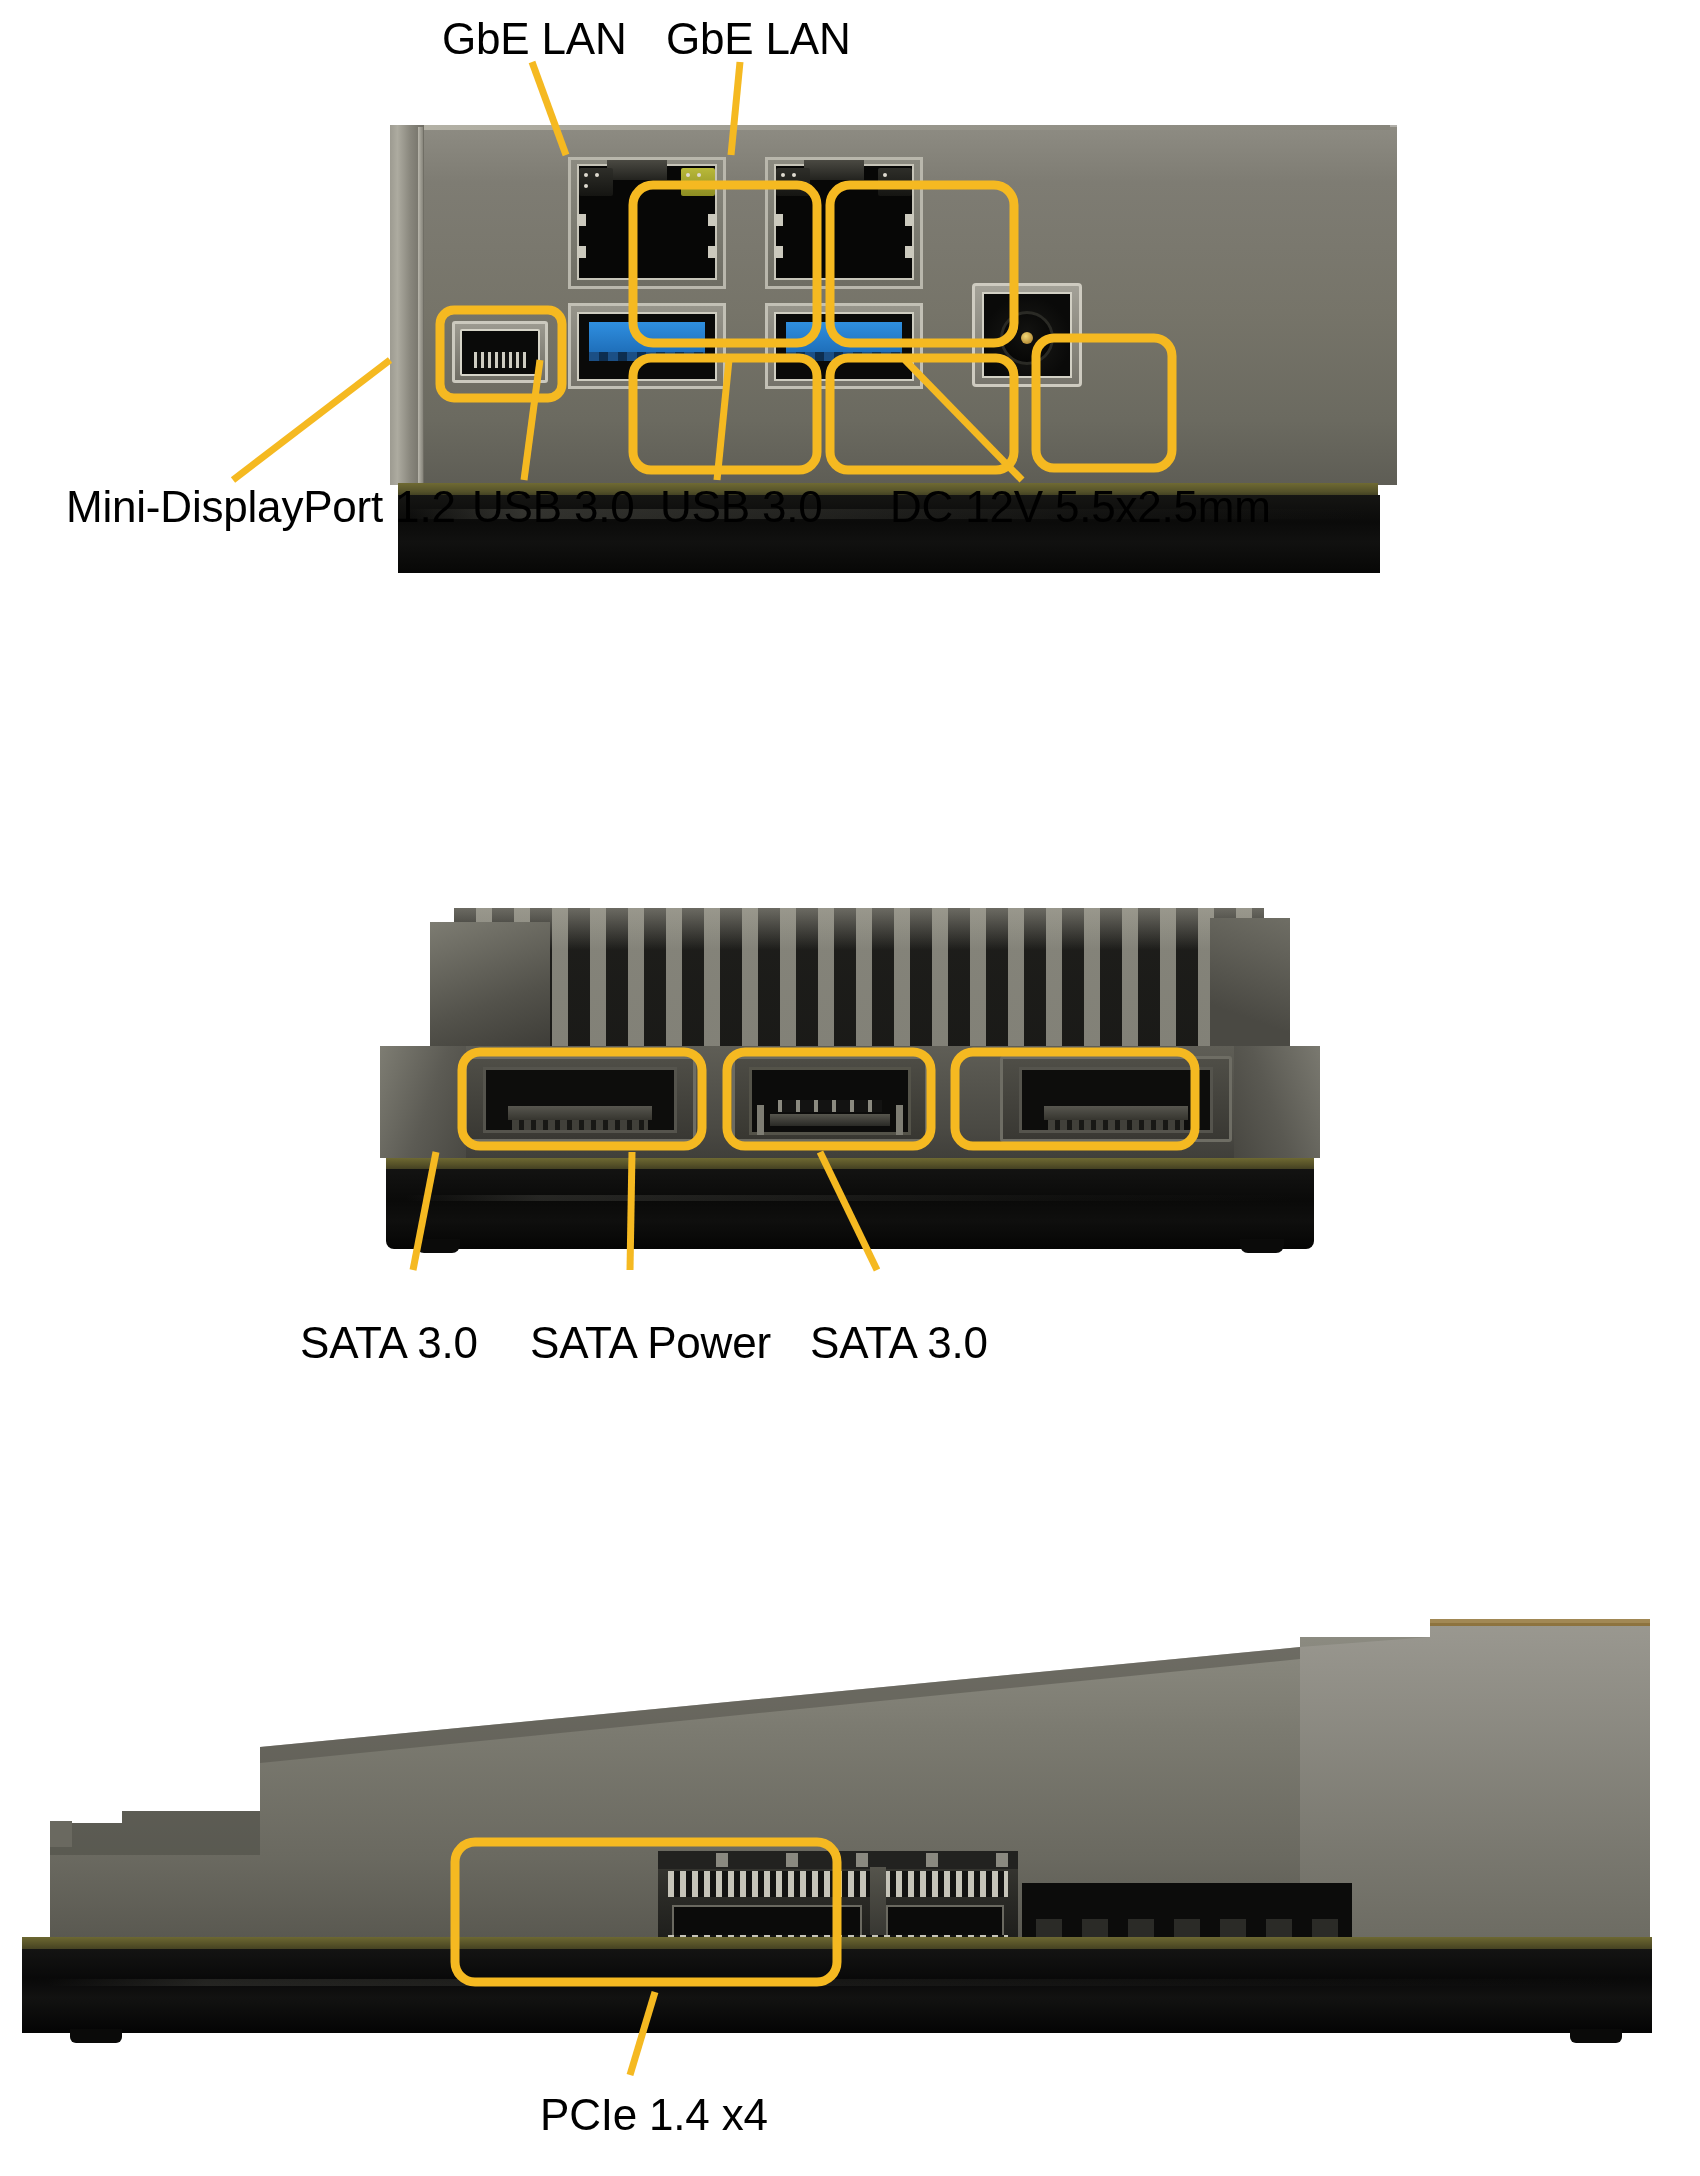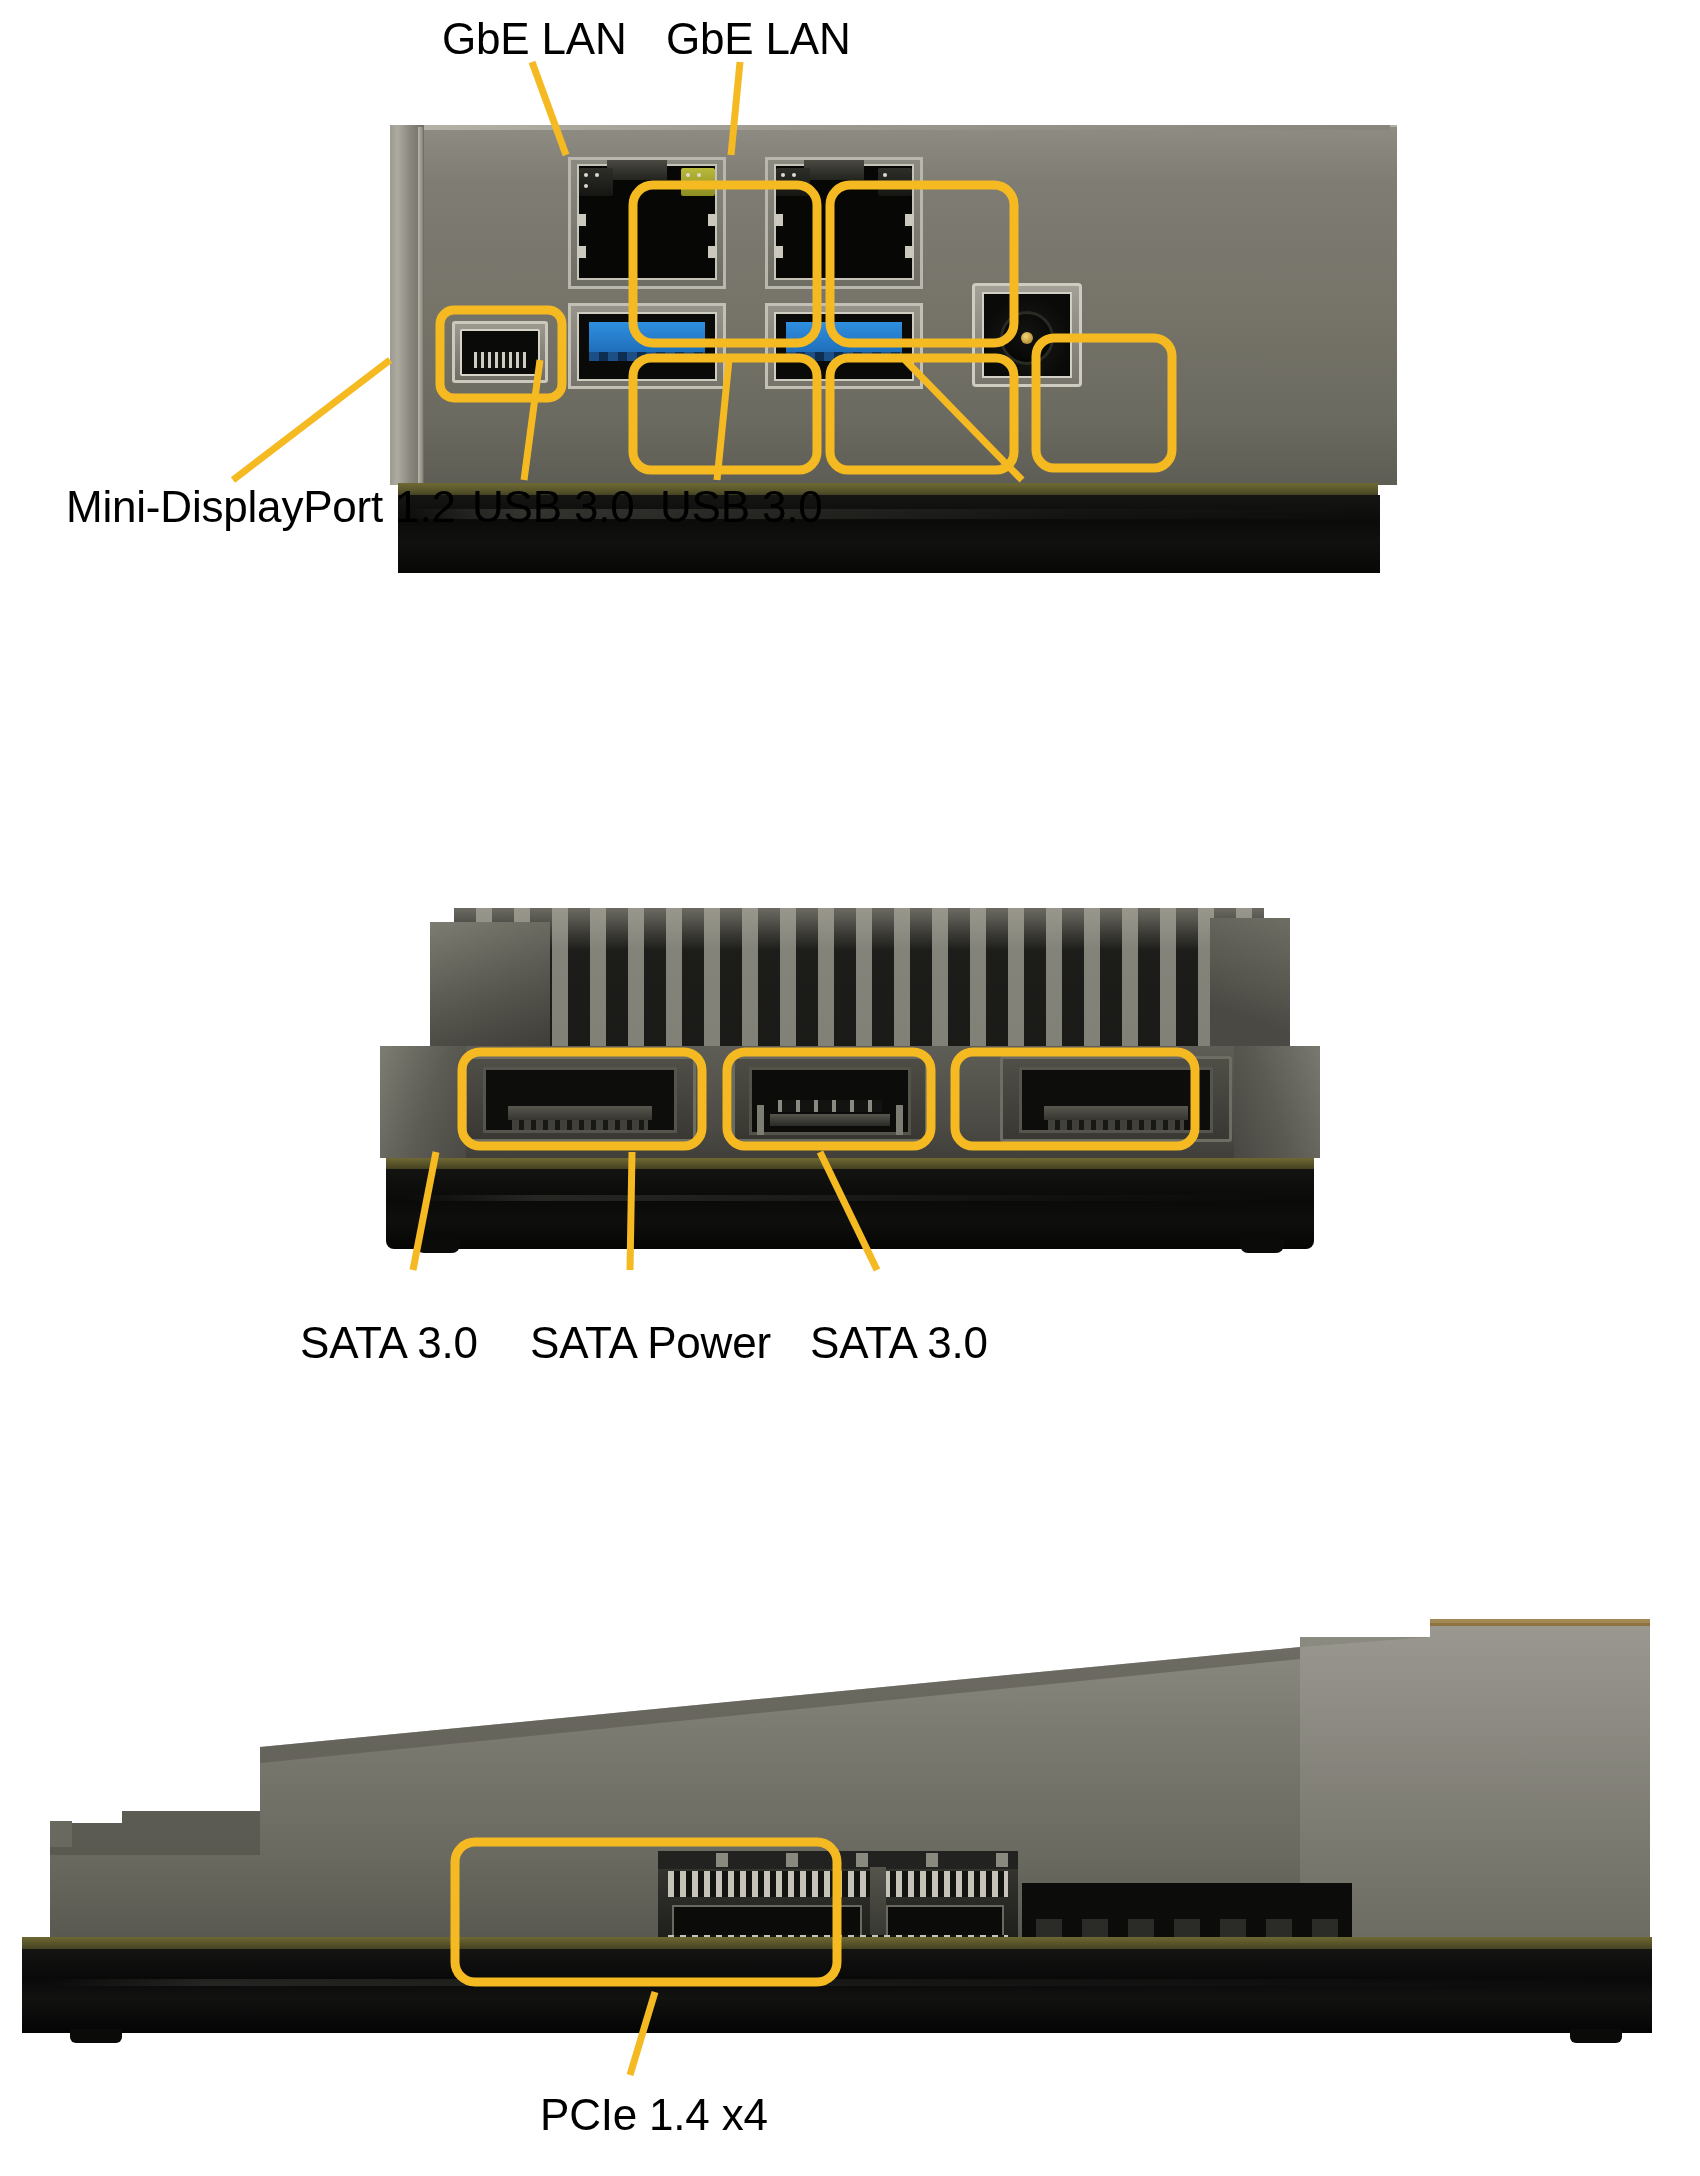--- a/index.html
+++ b/index.html
@@ -603,20 +603,21 @@
   <div class="label" style="left:442px; top:14px;">GbE LAN</div>
 
   <div class="label" style="left:666px; top:14px;">GbE LAN</div>
 
   <div class="label" style="left:66px; top:482px;">Mini-DisplayPort 1.2</div>
 
   <div class="label" style="left:472px; top:482px;">USB 3.0</div>
 
   <div class="label" style="left:660px; top:482px;">USB 3.0</div>
 
+  <div class="label" style="left:890px; top:482px;">DC 12V 5.5x2.5mm</div>
 
   <div class="label" style="left: 300px; top: 1318px;">SATA 3.0</div>
 
   <div class="label" style="left: 530px; top: 1318px; text-align: right;">SATA Power</div>
 
   <div class="label" style="left: 810px; top: 1318px;">SATA 3.0</div>
 
   <div class="label" style="left:540px; top:2090px;">PCIe 1.4 x4</div>
 
 </div>

